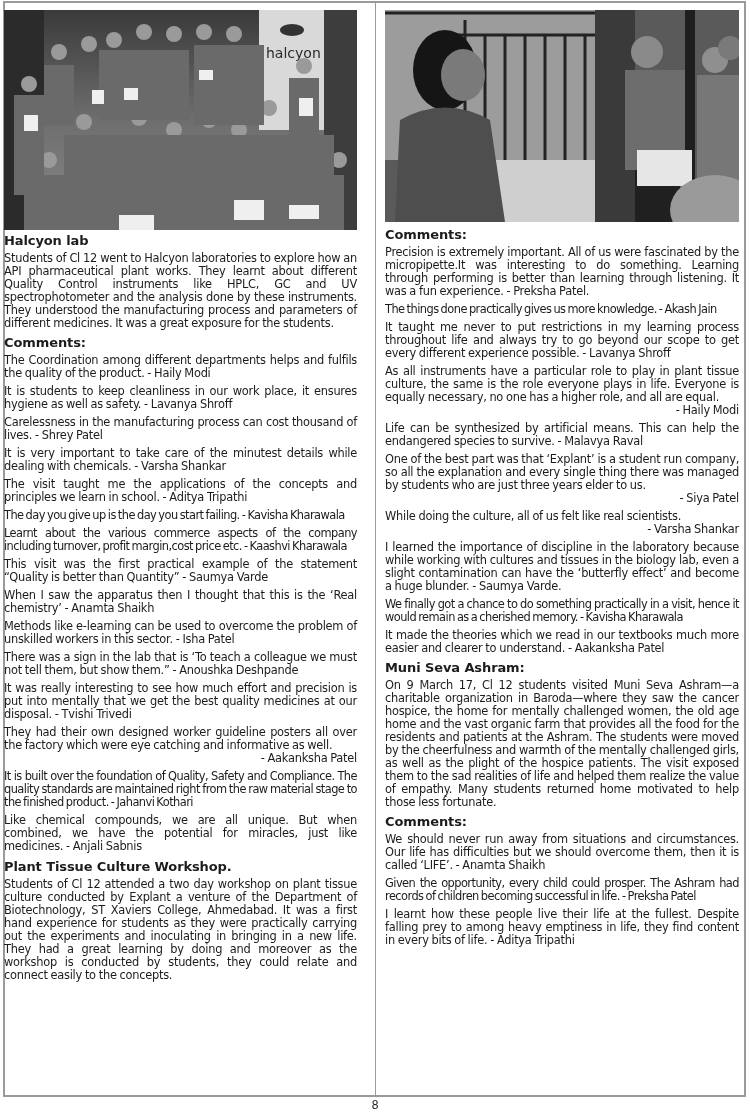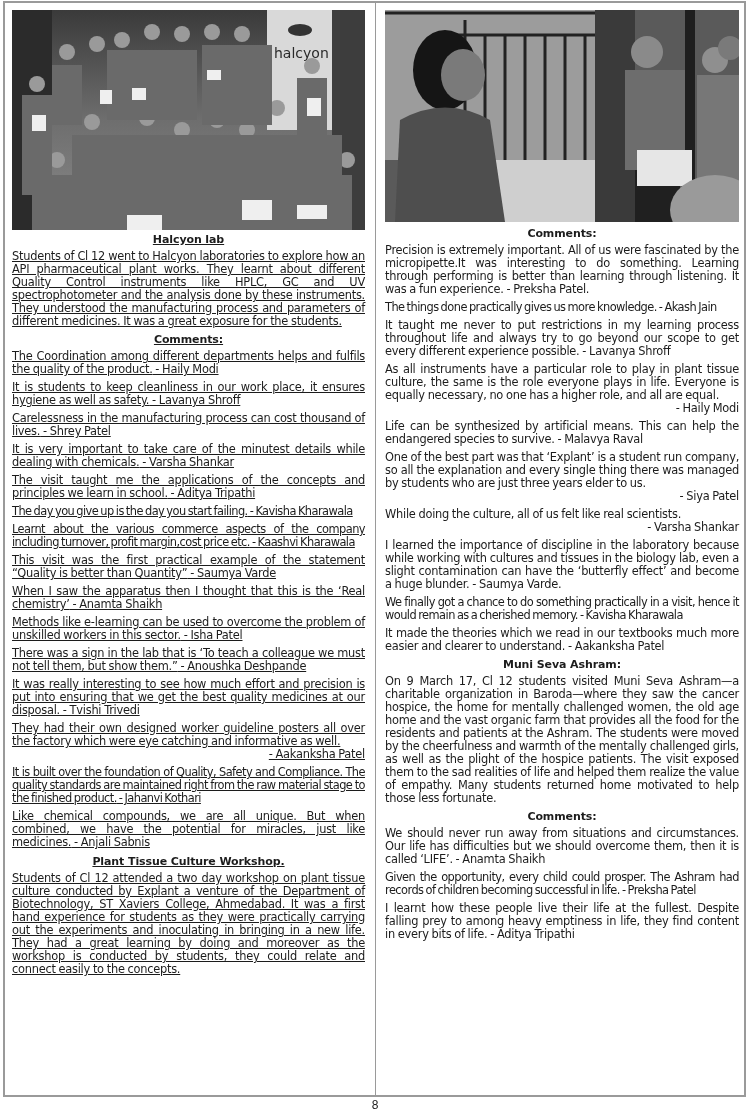--- a/index.html
+++ b/index.html
@@ -2,26 +2,26 @@
 <html><head>
 <meta charset="utf-8">
 <style>
   html, body { margin:0; padding:0; background:#ffffff; }
   body { width:750px; height:1113px; position:relative; overflow:hidden;
          font-family:"DejaVu Sans", "Liberation Sans", sans-serif; color:#1c1c1c; }
   .frame { position:absolute; left:3px; top:1px; width:743px; height:1096px;
            border:2px solid #9a9a9a; box-sizing:border-box; }
   .divider { position:absolute; left:375px; top:1px; width:1px; height:1096px; background:#9a9a9a; }
   .col { position:absolute; top:10px; box-sizing:border-box; }
-  .col.left { left:12px; width:353px;text-decoration:underline; }
+  .col.left { left:4px; width:353px; }
   .col.right { left:385px; width:354px; }
   .photo { width:100%; height:220px; position:relative; overflow:hidden; background:#555; }
   .col.right .photo { height:212px; }
   .photo svg { display:block; width:100%; height:100%; }
-  h3 { font-size:11px; font-weight:bold; margin:3px 0 4px 0; letter-spacing:-0.1px;text-align:center; }
+  h3 { font-size:13px; font-weight:bold; margin:3px 0 4px 0; letter-spacing:-0.1px; }
   p { font-size:11.4px; line-height:13px; margin:0 0 5px 0; text-align:justify;
       letter-spacing:-0.25px; word-spacing:-0.5px; }
   p.tight { letter-spacing:-0.55px; word-spacing:-1px; }
   .sig { display:block; text-align:right; }
   .pageno { position:absolute; left:0; width:750px; top:1098px; text-align:center;
             font-size:12px; font-family:"Liberation Sans", sans-serif; }
 </style>
 </head>
 <body>
 
@@ -99,21 +99,21 @@
       <p><span>It is students to keep cleanliness in our work place, it ensures hygiene as well as safety.</span><span>  -  Lavanya Shroff</span></p>
       <p><span>Carelessness in the manufacturing process can cost thousand of lives.</span><span>  -  Shrey Patel</span></p>
       <p><span>It is very important to take care of the minutest details while dealing with chemicals.</span><span>  -  Varsha Shankar</span></p>
       <p><span>The visit taught me the applications of the concepts and principles we learn in school.</span><span>  -  Aditya Tripathi</span></p>
       <p class="tight"><span>The day you give up is the day you start failing.</span><span>  -  Kavisha Kharawala</span></p>
       <p class="tight"><span>Learnt about the various commerce aspects of the company including turnover, profit margin,cost price etc.</span><span>  -  Kaashvi Kharawala</span></p>
       <p><span>This visit was the first practical example of the statement “Quality is better than Quantity”</span><span>  -  Saumya Varde</span></p>
       <p><span>When I saw the apparatus then I thought that this is the ‘Real chemistry’</span><span>  -  Anamta Shaikh</span></p>
       <p><span>Methods like e-learning can be used to overcome the problem of unskilled workers in this sector.</span><span>  -  Isha Patel</span></p>
       <p><span>There was a sign in the lab that is ‘To teach a colleague we must not tell them, but show them.”</span><span>  -  Anoushka Deshpande</span></p>
-      <p><span>It was really interesting to see how much effort and precision is put into ensuring that we get the best quality medicines at our disposal.</span><span>  -  Tvishi Trivedi</span></p>
+      <p><span>It was really interesting to see how much effort and precision is put into mentally that we get the best quality medicines at our disposal.</span><span>  -  Tvishi Trivedi</span></p>
       <p><span>They had their own designed worker guideline posters all over the factory which were eye catching and informative as well.</span><span class="sig">-  Aakanksha Patel</span></p>
       <p class="tight"><span>It is built over the foundation of Quality, Safety and Compliance. The quality standards are maintained right from the raw material stage to the finished product.</span><span>  -  Jahanvi Kothari</span></p>
       <p><span>Like chemical compounds, we are all unique. But when combined, we have the potential for miracles, just like medicines.</span><span>  -  Anjali Sabnis</span></p>
     </div>
 
   <h3 style="margin-top:6px">Plant Tissue Culture Workshop.</h3>
   <p>Students of Cl 12 attended a two day workshop on plant tissue culture conducted by Explant a venture of the Department of Biotechnology, ST Xaviers College, Ahmedabad. It was a first hand experience for students as they were practically carrying out the experiments and inoculating in bringing in a new life. They had a great learning by doing and moreover as the workshop is conducted by students, they could relate and connect easily to the concepts.</p>
 </div>
 
 <div class="col right">

